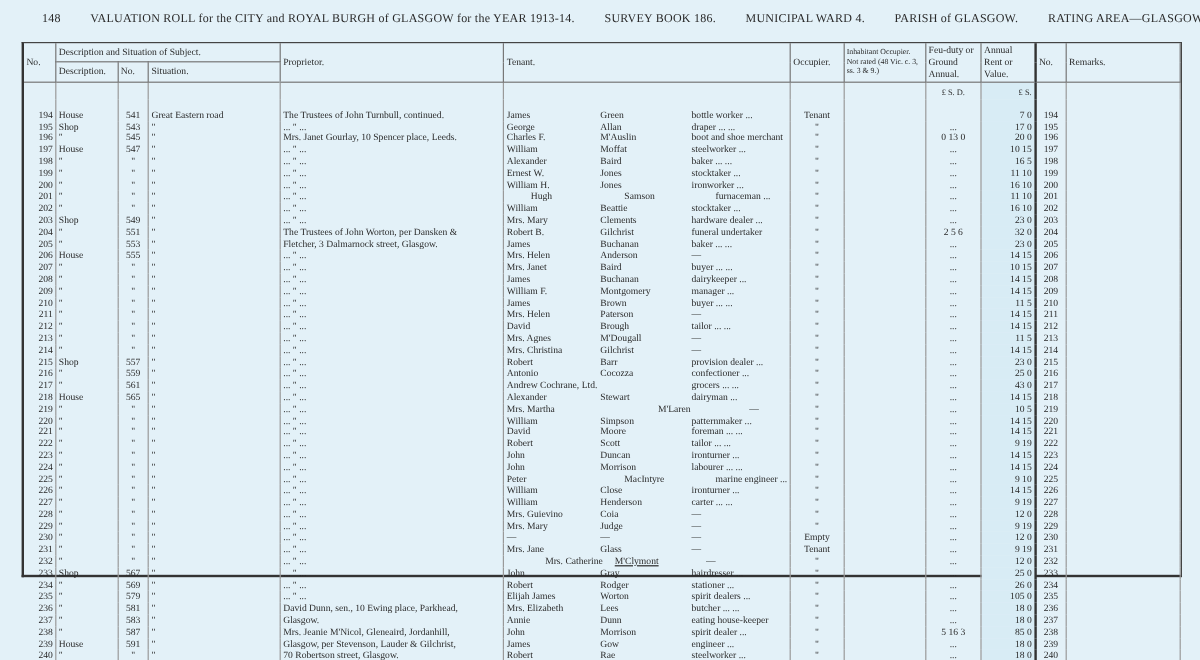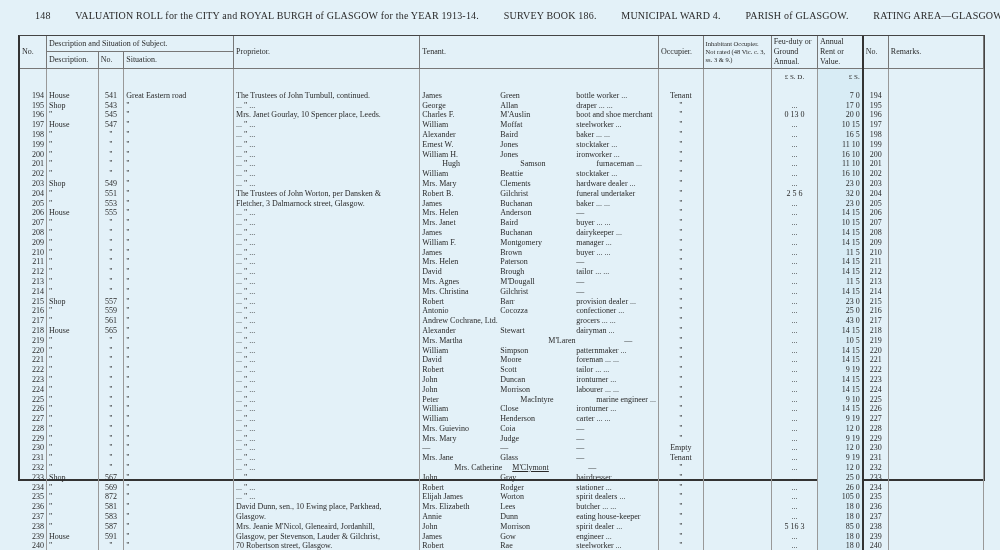--- a/index.html
+++ b/index.html
@@ -649,21 +649,21 @@
           <td class="c">"</td>
           <td class="c"></td>
           <td class="c">...</td>
           <td class="r thick shade">26  0</td>
           <td class="c">234</td>
           <td></td>
         </tr>
         <tr>
           <td class="r">235</td>
           <td>"</td>
-          <td class="c">872</td>
+          <td class="c">579</td>
           <td>"</td>
           <td>...   "   ...</td>
           <td><span style="display: inline-block; width: 78px;">Elijah James</span><span style="display: inline-block; width: 76px;">Worton</span><span>spirit dealers ...</span></td>
           <td class="c">"</td>
           <td class="c"></td>
           <td class="c">...</td>
           <td class="r thick shade">105  0</td>
           <td class="c">235</td>
           <td></td>
         </tr>

